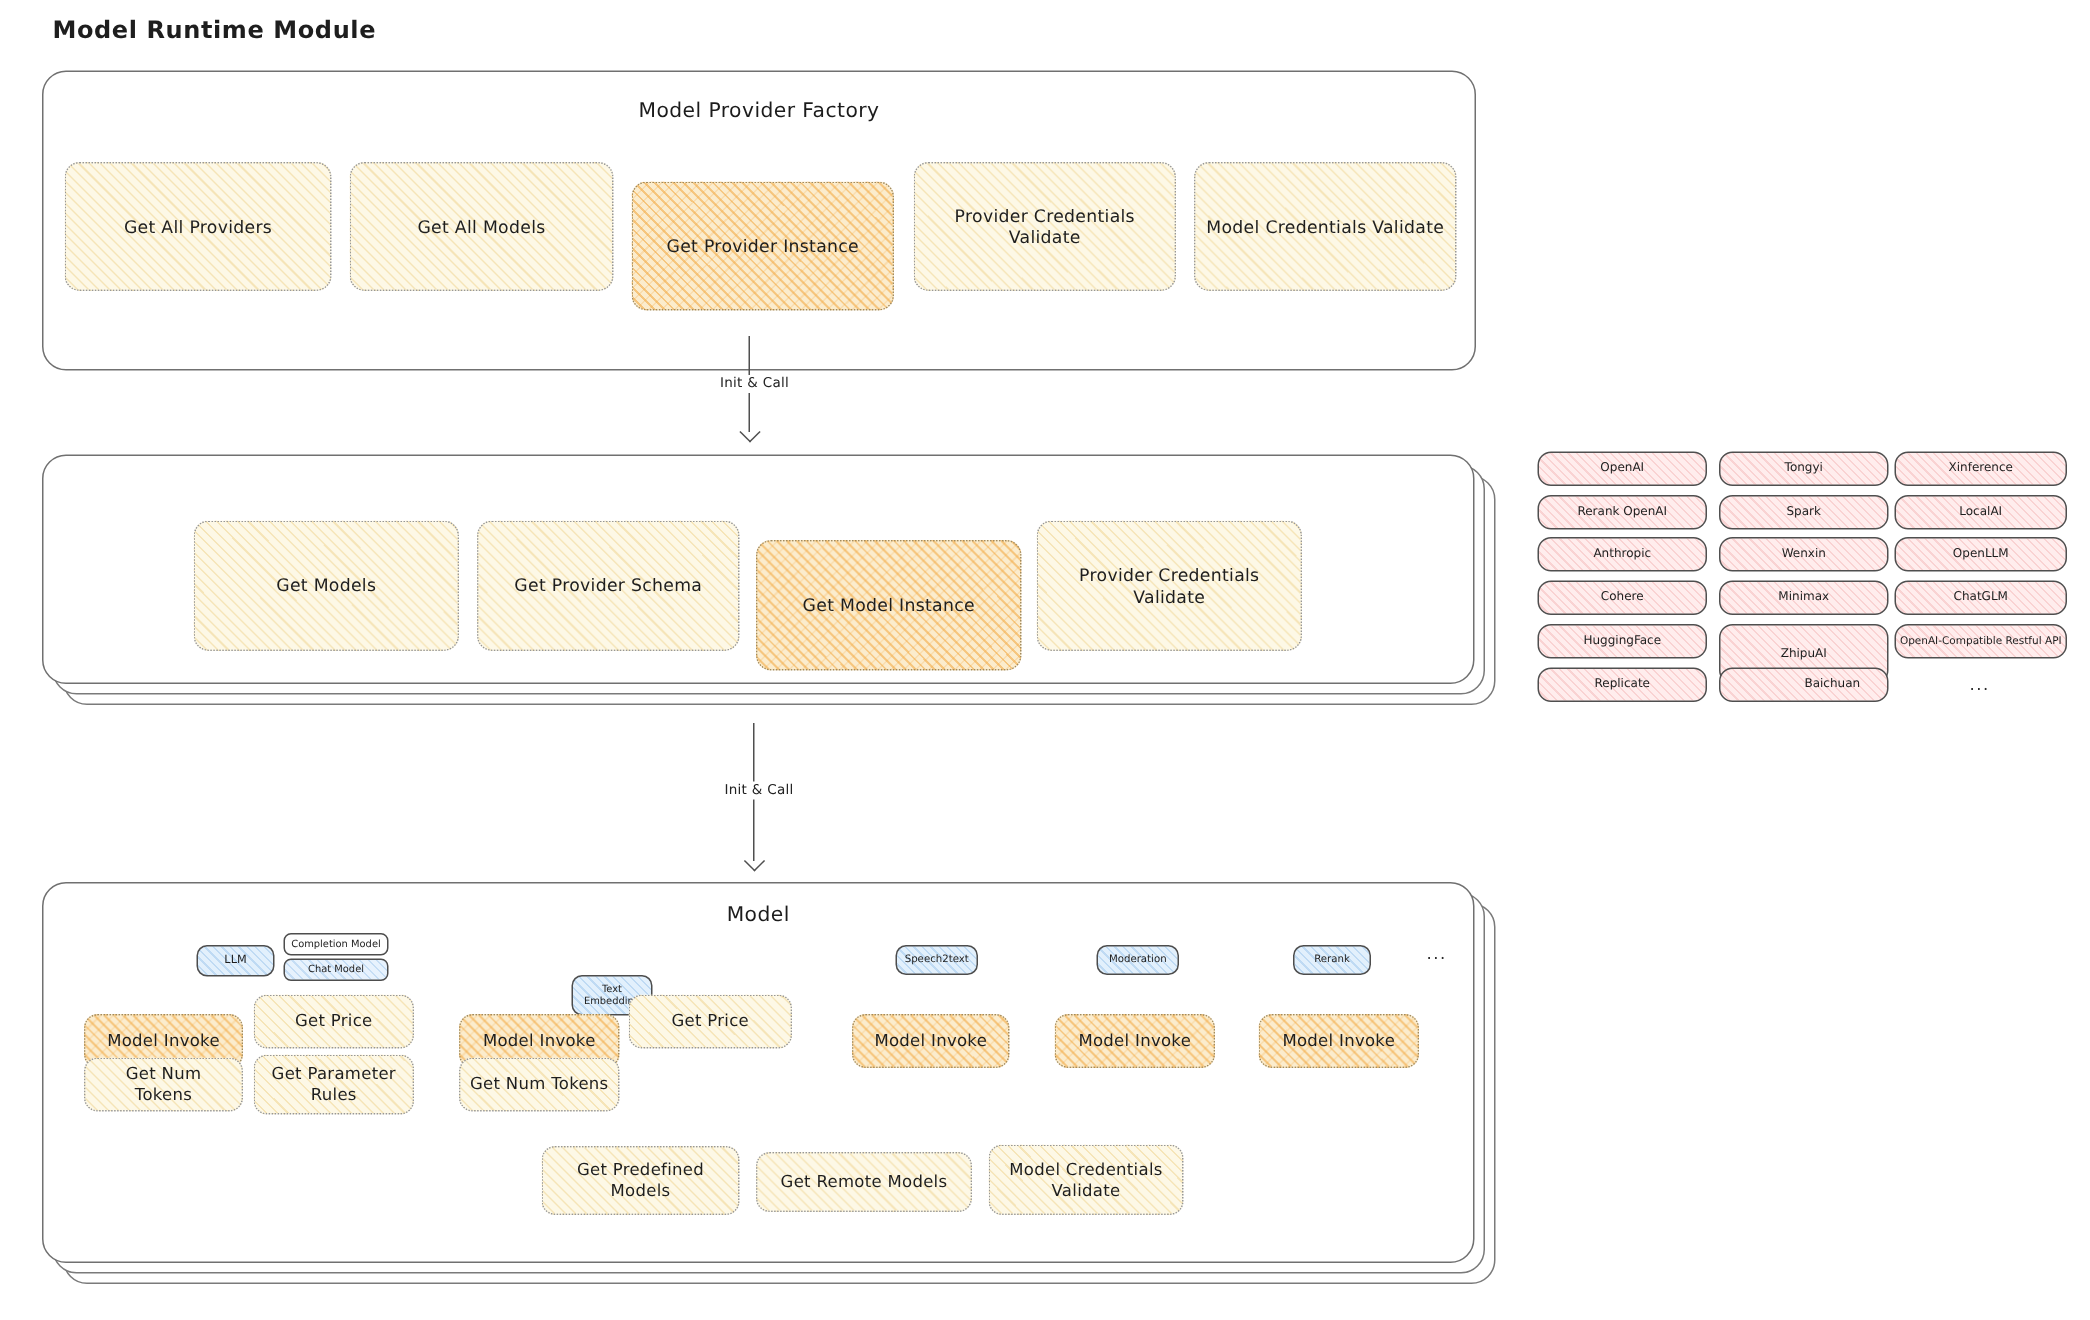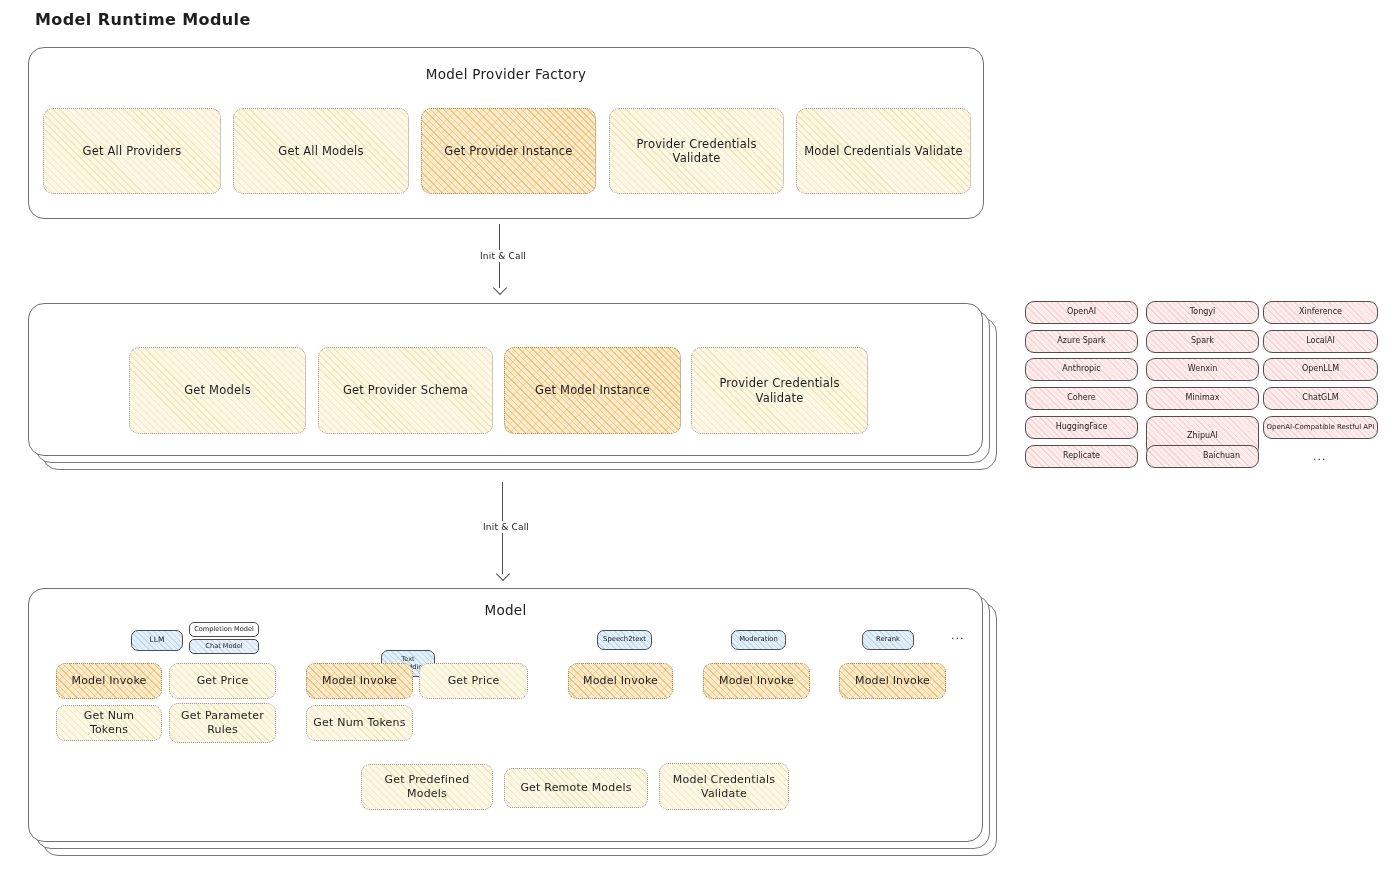--- a/index.html
+++ b/index.html
@@ -28,20 +28,21 @@
     background:
       repeating-linear-gradient(45deg, rgba(233,196,106,.38) 0 1px, transparent 1px 5px),
       #fdf8e6;
   }
   .fn.hl{
     background:
       repeating-linear-gradient(45deg, rgba(242,166,60,.55) 0 1.3px, transparent 1.3px 4.6px),
       repeating-linear-gradient(-45deg, rgba(242,166,60,.22) 0 1px, transparent 1px 6px),
       #fbeccd;
     border-color:#a08a5e;
+    margin-top:13px;
   }
   .fn.small{font-size:11px;border-radius:9px;}
   
   .pill-blue{
     position:absolute;box-sizing:border-box;border:1.2px solid #4d4d4d;border-radius:7px;
     display:flex;align-items:center;justify-content:center;text-align:center;
     font-size:7.5px;line-height:1.15;
     background:
       repeating-linear-gradient(45deg, rgba(110,168,224,.30) 0 1px, transparent 1px 4px),
       #e2f0fc;
@@ -80,21 +81,21 @@
     position:absolute;left:35px;top:10px;font-size:16px;font-weight:600;letter-spacing:.4px;
   }
 </style>
 </head>
 <body>
 
 <div id="canvas">
 
   <div id="page-title">Model Runtime Module</div>
 
-  <div class="big-box" style="left:28px;top:47px;width:956px;height:172px;">
+  <div class="big-box" style="left:28px;top:47px;width:956px;height:200px;">
     <div class="box-title" style="top:18px;">Model Provider Factory</div>
     <div class="fn" style="left:14px;top:60px;width:178px;height:86px;">Get All Providers</div>
     <div class="fn" style="left:204px;top:60px;width:176px;height:86px;">Get All Models</div>
     <div class="fn hl" style="left:392px;top:60px;width:175px;height:86px;">Get Provider Instance</div>
     <div class="fn" style="left:580px;top:60px;width:175px;height:86px;">Provider Credentials Validate</div>
     <div class="fn" style="left:767px;top:60px;width:175px;height:86px;">Model Credentials Validate</div>
   </div>
 
   <div class="arrow-line" style="left:499px;top:224px;height:64px;"></div>
   <div class="arrow-head" style="left:495px;top:283px;"></div>
@@ -103,21 +104,21 @@
   <div class="stack-layer" style="left:42px;top:317px;width:955px;height:153px;"></div>
   <div class="stack-layer" style="left:35px;top:310px;width:955px;height:153px;"></div>
   <div class="big-box" style="left:28px;top:303px;width:955px;height:153px;">
     <div class="fn" style="left:100px;top:43px;width:177px;height:87px;">Get Models</div>
     <div class="fn" style="left:289px;top:43px;width:175px;height:87px;">Get Provider Schema</div>
     <div class="fn hl" style="left:475px;top:43px;width:177px;height:87px;">Get Model Instance</div>
     <div class="fn" style="left:662px;top:43px;width:177px;height:87px;">Provider Credentials Validate</div>
   </div>
 
   <div class="pill-pink" style="left:1025px;top:301px;width:113px;height:23px;">OpenAI</div>
-  <div class="pill-pink" style="left:1025px;top:330px;width:113px;height:23px;">Azure Spark</div>
+  <div class="pill-pink" style="left:1025px;top:330px;width:113px;height:23px;">Rerank OpenAI</div>
   <div class="pill-pink" style="left:1025px;top:358px;width:113px;height:23px;">Anthropic</div>
   <div class="pill-pink" style="left:1025px;top:387px;width:113px;height:23px;">Cohere</div>
   <div class="pill-pink" style="left:1025px;top:416px;width:113px;height:23px;">HuggingFace</div>
   <div class="pill-pink" style="left:1025px;top:445px;width:113px;height:23px;">Replicate</div>
 
   <div class="pill-pink" style="left:1146px;top:301px;width:113px;height:23px;">Tongyi</div>
   <div class="pill-pink" style="left:1146px;top:330px;width:113px;height:23px;">Spark</div>
   <div class="pill-pink" style="left:1146px;top:358px;width:113px;height:23px;">Wenxin</div>
   <div class="pill-pink" style="left:1146px;top:387px;width:113px;height:23px;">Minimax</div>
   <div class="pill-pink" style="left:1146px;top:416px;width:113px;height:40px;">ZhipuAI</div>

